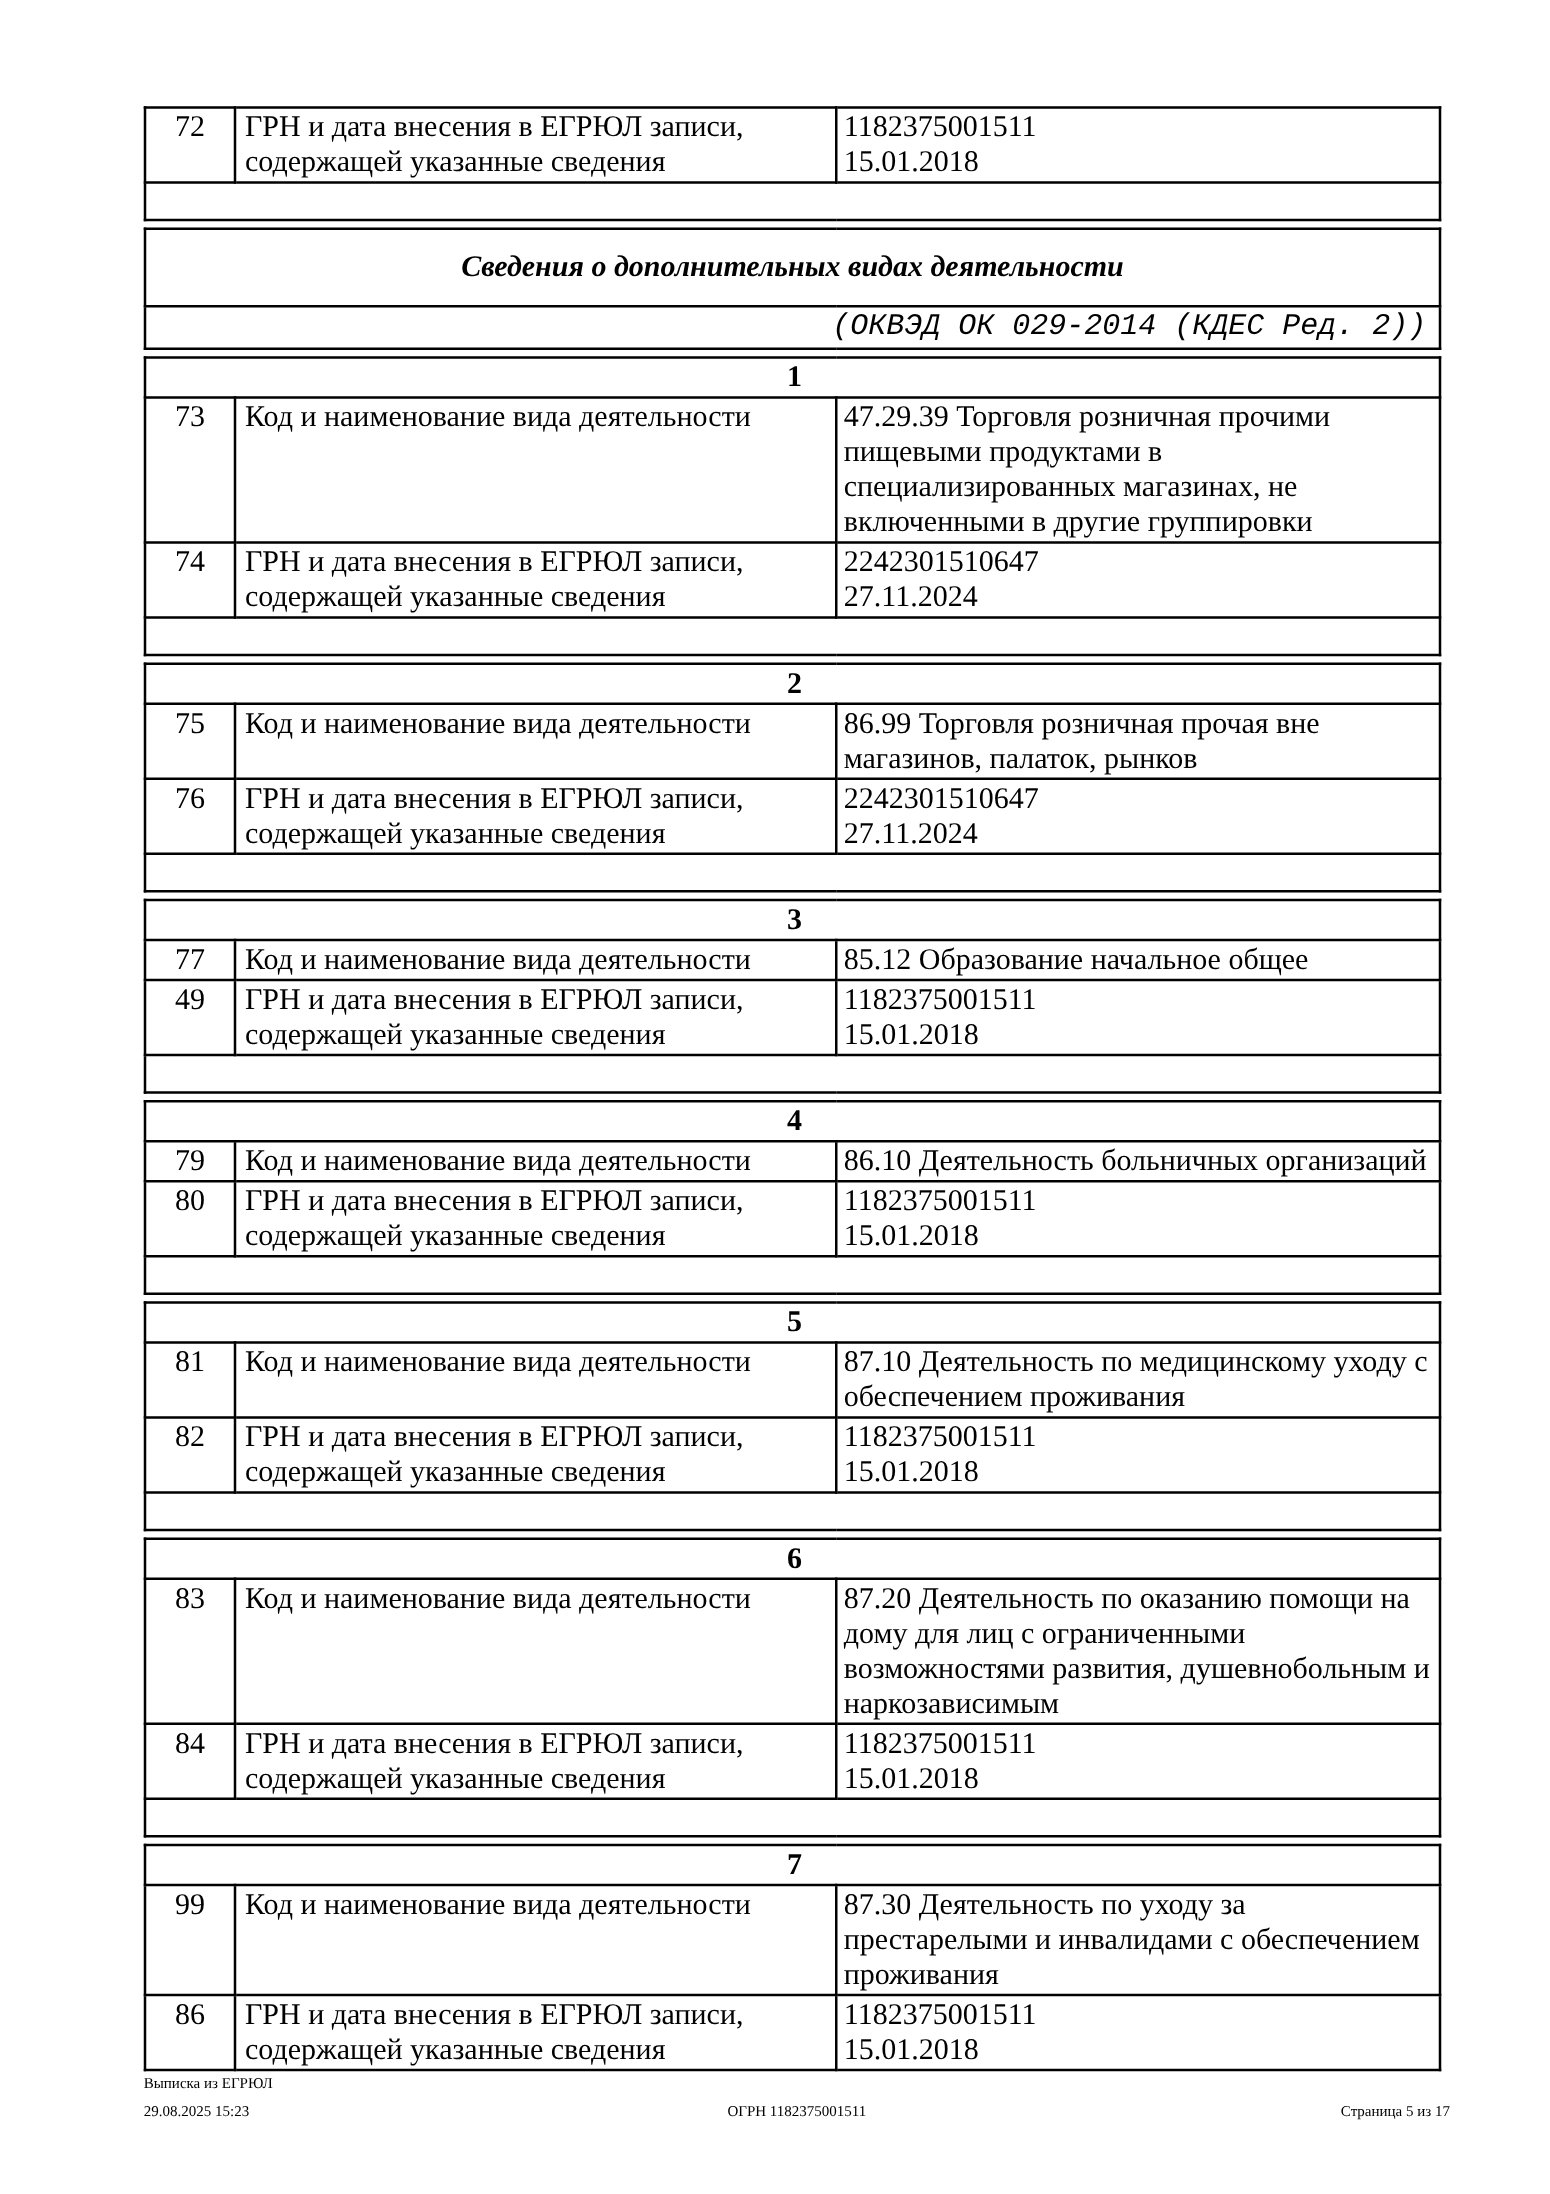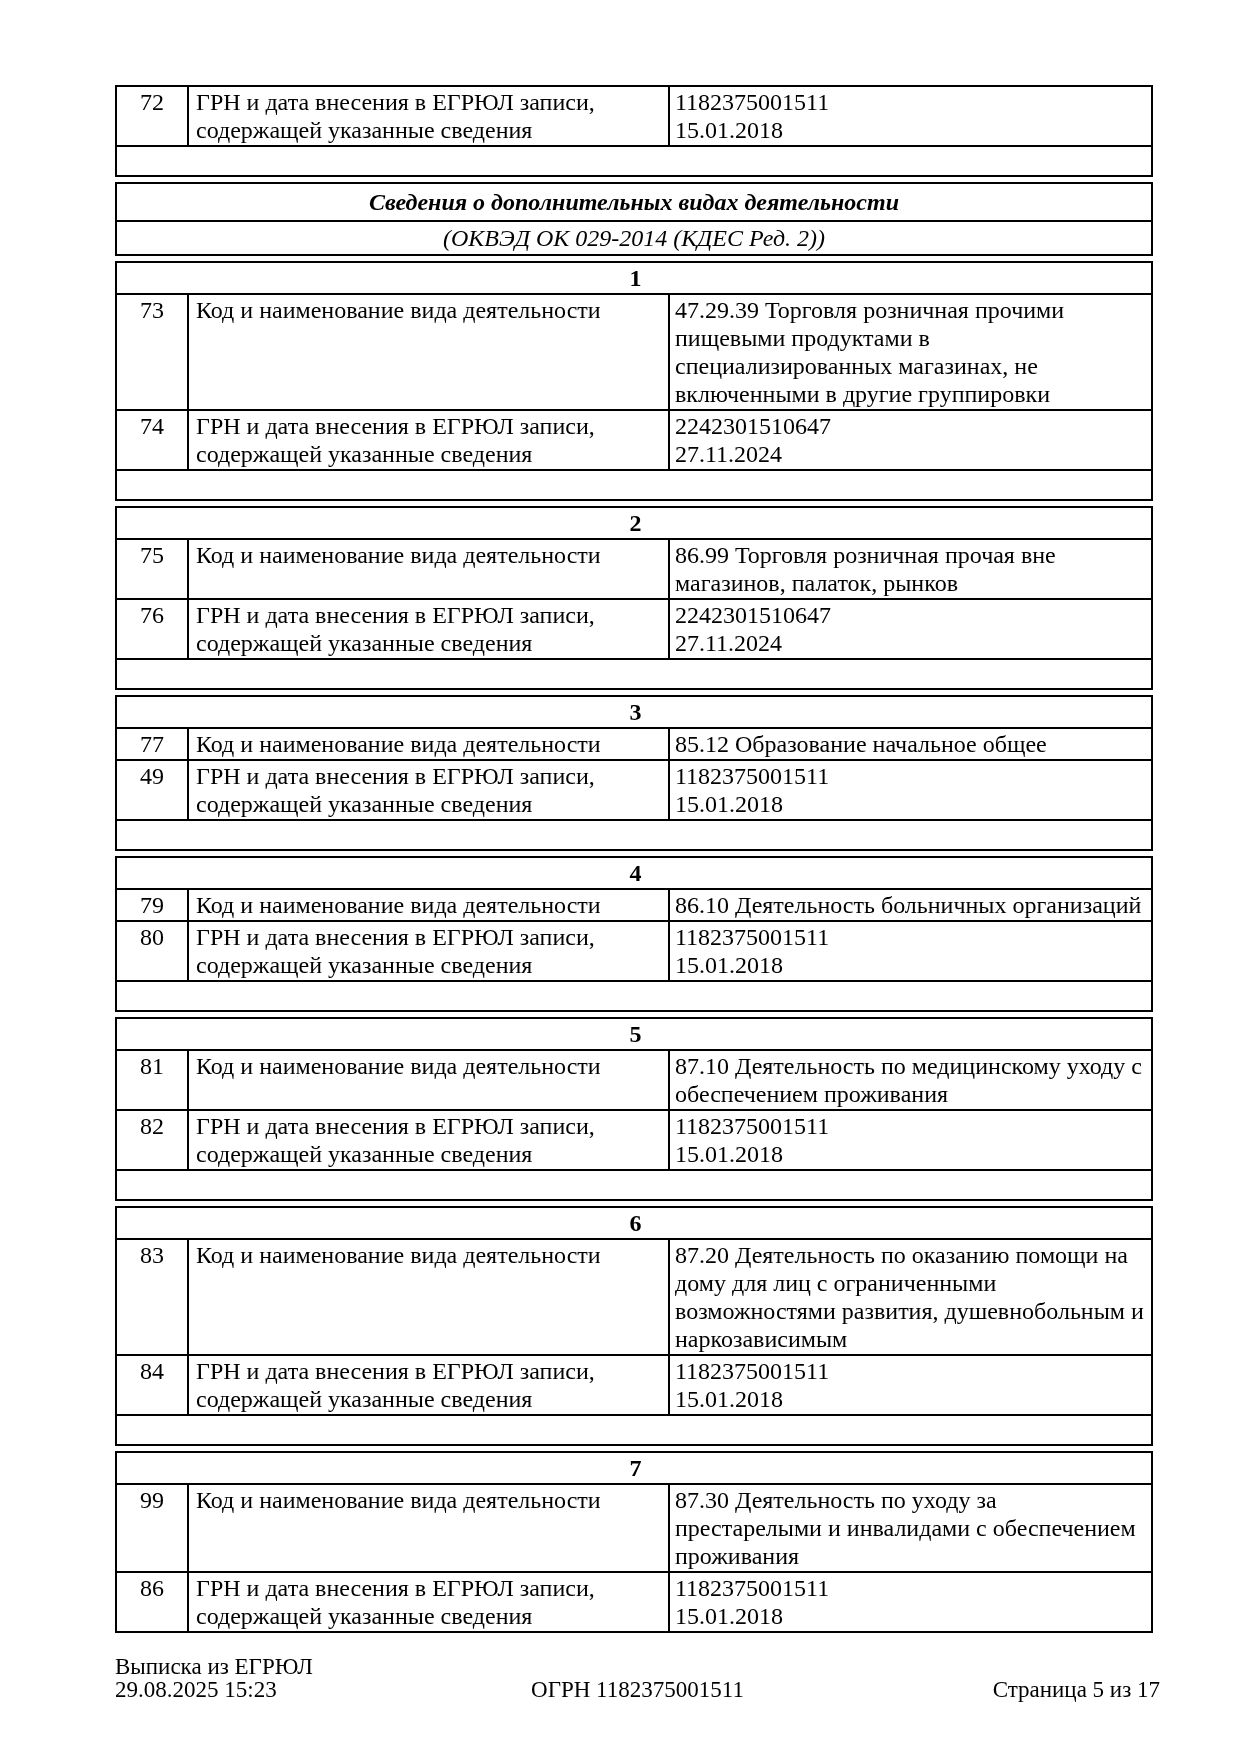--- a/index.html
+++ b/index.html
@@ -52,36 +52,37 @@
   td.secnum {
     text-align: center;
     font-weight: bold;
     height: 28px;
   }
   td.hdr {
     text-align: center;
     font-weight: bold;
     font-style: italic;
     line-height: 26px;
-    padding: 5px 4px;
+    padding: 17px 4px;
   }
   td.subhdr {
-    text-align: center;
+    text-align: right;
     font-style: italic;
     line-height: 30px;
-    padding: 1px 0;
+    padding: 1px 10px;
+    font-family: Liberation Mono, monospace;
   }
   .footer {
     position: absolute;
     left: 115px;
     top: 1655px;
     width: 1045px;
     display: flex;
     align-items: flex-end;
-    font-size: 23px;
+    font-size: 12px;
     line-height: 23px;
   }
   .f-left  { flex: 1; text-align: left; }
   .f-center{ flex: 1; text-align: center; }
   .f-right { flex: 1; text-align: right; }
 </style>
 </head>
 <body>
 
 <div class="doc">

